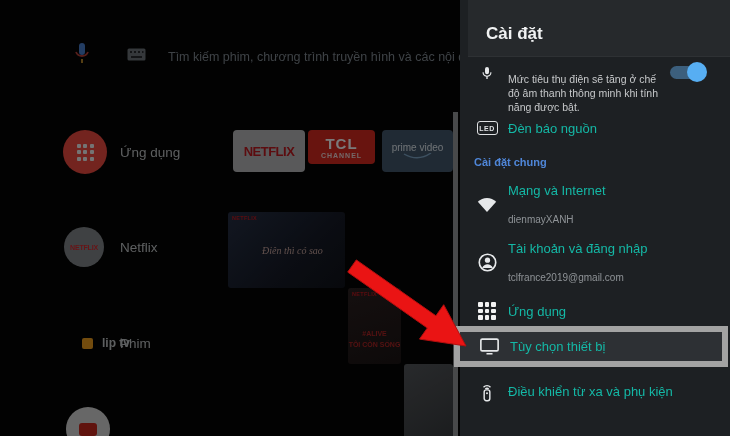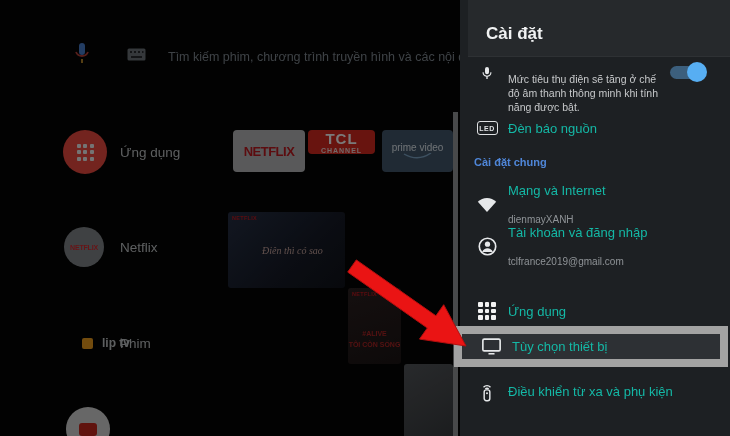--- a/index.html
+++ b/index.html
@@ -33,21 +33,21 @@
   .notice-text { color:#c7c9cb; font-size:10.5px; line-height:1.35; width:152px; }
   .led-box { border:1.5px solid #dfe1e3; border-radius:3px; width:21px; height:14px;
              display:flex; align-items:center; justify-content:center;
              color:#dfe1e3; font-size:7px; font-weight:bold; letter-spacing:.5px; }
   
   .toggle { position:absolute; width:37px; height:20px; }
   .toggle .track { position:absolute; left:0; top:3.5px; width:34px; height:13px; border-radius:7px; background:#3c5f7d; }
   .toggle .knob { position:absolute; right:0; top:0; width:20px; height:20px; border-radius:50%; background:#57aef2; }
   
   #highlight-box { position:absolute; left:454px; top:326px; width:274px; height:41px;
-                   border:8px solid #a3a3a3; background:#2d3034; display:flex; align-items:center; z-index:30; }
+                   border:6px solid #a3a3a3; background:#2d3034; display:flex; align-items:center; z-index:30; }
   #arrow-svg { position:absolute; left:0; top:0; width:730px; height:436px; z-index:40; pointer-events:none; }
   .scroll-strip { position:absolute; left:453px; top:112px; width:5px; height:324px; background:#97999c; }
 </style>
 </head>
 <body>
 
 <div id="screen">
 
   <div id="home">
 
@@ -81,21 +81,21 @@
           <span></span>
           <span></span>
           <span></span>
         </div>
     </div>
     <div class="abs row-label" style="left:120px;top:145px;">Ứng dụng</div>
 
     <div class="abs tile" style="left:233px;top:130px;width:72px;height:42px;background:#babbbd;">
       <span style="color:#c01a20;font-weight:bold;font-size:13px;letter-spacing:-.5px;">NETFLIX</span>
     </div>
-    <div class="abs tile" style="left:308px;top:130px;width:67px;height:24px;background:#da2b20;flex-direction:column;">
+    <div class="abs tile" style="left:308px;top:130px;width:67px;height:34px;background:#da2b20;flex-direction:column;">
       <span style="color:#fff;font-weight:bold;font-size:15px;letter-spacing:1px;">TCL</span>
       <span style="color:#f2d9d9;font-weight:bold;font-size:7px;letter-spacing:1px;">CHANNEL</span>
     </div>
     <div class="abs tile" style="left:382px;top:130px;width:71px;height:42px;background:#44596e;flex-direction:column;justify-content:center;">
       <span style="color:#e3ecf2;font-size:10px;">prime video</span>
       <svg width="30" height="7" viewBox="0 0 30 7">
         <path d="M1 1 q14 8 27 -1" fill="none" stroke="#7fa8c9" stroke-width="1.4"></path>
       </svg>
     </div>
 
@@ -164,21 +164,21 @@
         <svg width="22" height="18" viewBox="0 0 24 20">
           <path fill="#e6e8ea" d="M12 19 L1.8 7.6 C4.6 4.9 8.1 3.4 12 3.4 s7.4 1.5 10.2 4.2 Z"></path>
         </svg>
       </div>
       <div>
         <div class="p-label">Mạng và Internet</div>
         <div class="p-sub">dienmayXANH</div>
       </div>
     </div>
 
-    <div class="p-item" style="top:227px;height:38px;">
+    <div class="p-item" style="top:243px;height:38px;">
       <div class="p-icon">
         <svg width="21" height="21" viewBox="0 0 24 24">
           <circle cx="12" cy="12" r="9.4" fill="none" stroke="#e6e8ea" stroke-width="1.9"></circle>
           <circle cx="12" cy="9.4" r="3" fill="#e6e8ea"></circle>
           <path d="M5.8 18.2 C7.2 15.2 9.4 13.9 12 13.9 s4.8 1.3 6.2 4.3" fill="#e6e8ea"></path>
         </svg>
       </div>
       <div>
         <div class="p-label">Tài khoản và đăng nhập</div>
         <div class="p-sub">tclfrance2019@gmail.com</div>

